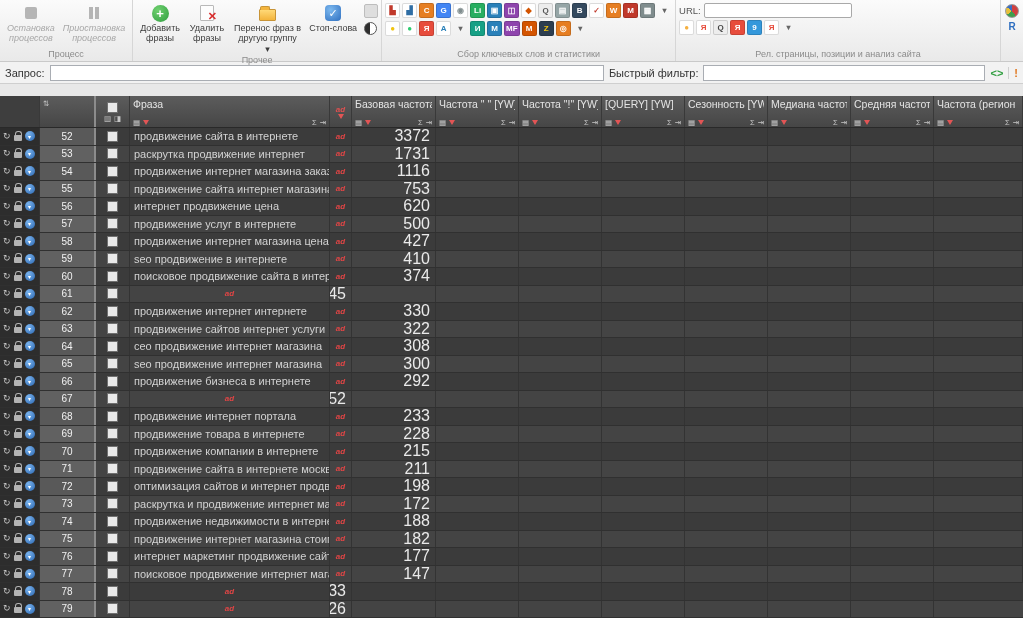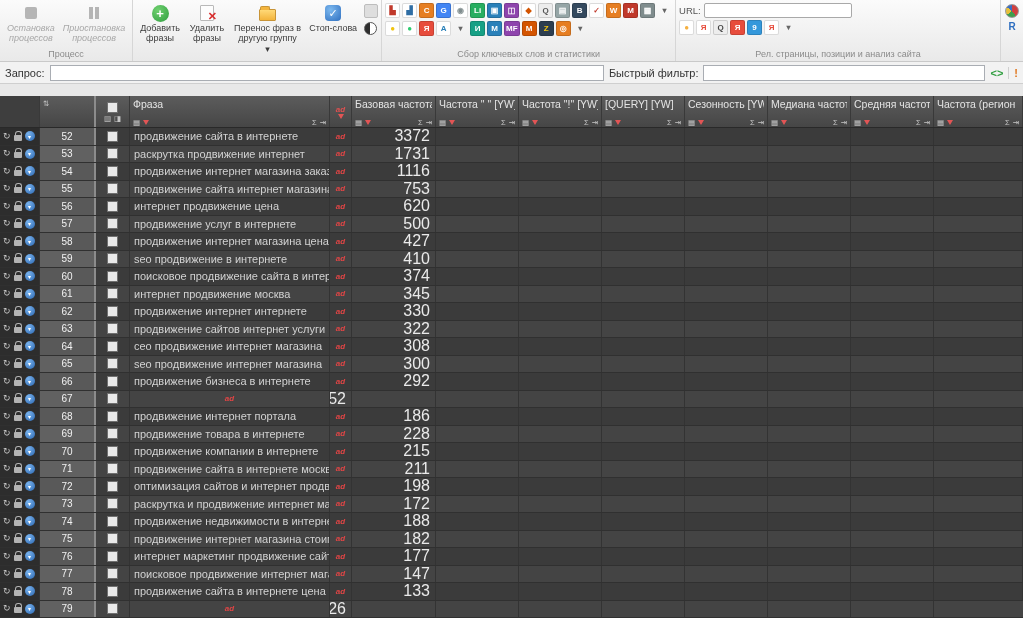--- a/index.html
+++ b/index.html
@@ -142,20 +142,21 @@
       </button>
       <button class="big-btn">
         <span class="bicon"><span class="ic-stopwords">✓</span></span>
         <span>Стоп-слова</span>
       </button>
       <div class="misc-side">
         <span class="ghost-box"></span>
         <span class="ic-contrast"></span>
       </div>
     </div>
+    <div class="rg-label">Прочее</div>
   </div>
 
   <div class="rgroup">
     <div class="rg-content col">
       <div class="icon-row" id="collect-row1">
           <span class="mini-icon" style="background: rgb(255, 255, 255); color: rgb(192, 57, 43);">▙</span>
           <span class="mini-icon" style="background: rgb(255, 255, 255); color: rgb(46, 109, 164);">▟</span>
           <span class="mini-icon" style="background: rgb(230, 126, 34); color: rgb(255, 255, 255);">C</span>
           <span class="mini-icon" style="background: rgb(66, 133, 244); color: rgb(255, 255, 255);">G</span>
           <span class="mini-icon" style="background: rgb(255, 255, 255); color: rgb(127, 140, 141);">◉</span>
@@ -545,21 +546,20 @@
   <div class="trow">
     <div class="cell gutter">
       <span class="g-refresh">↻</span>
       <span class="g-lock"></span>
       <span class="g-direct">▾</span>
     </div>
     <div class="cell num">61</div>
     <div class="cell check">
       <span class="cb"></span>
     </div>
-    <div class="cell phrase">интернет продвижение москва</div>
     <div class="cell ad">ad</div>
     <div class="cell numv">345</div>
     <div class="cell"></div>
     <div class="cell"></div>
     <div class="cell"></div>
     <div class="cell"></div>
     <div class="cell"></div>
     <div class="cell"></div>
     <div class="cell"></div>
   </div>
@@ -700,21 +700,21 @@
       <span class="g-refresh">↻</span>
       <span class="g-lock"></span>
       <span class="g-direct">▾</span>
     </div>
     <div class="cell num">68</div>
     <div class="cell check">
       <span class="cb"></span>
     </div>
     <div class="cell phrase">продвижение интернет портала</div>
     <div class="cell ad">ad</div>
-    <div class="cell numv">186</div>
+    <div class="cell numv">233</div>
     <div class="cell"></div>
     <div class="cell"></div>
     <div class="cell"></div>
     <div class="cell"></div>
     <div class="cell"></div>
     <div class="cell"></div>
     <div class="cell"></div>
   </div>
 
   <div class="trow">
@@ -918,21 +918,20 @@
   <div class="trow">
     <div class="cell gutter">
       <span class="g-refresh">↻</span>
       <span class="g-lock"></span>
       <span class="g-direct">▾</span>
     </div>
     <div class="cell num">78</div>
     <div class="cell check">
       <span class="cb"></span>
     </div>
-    <div class="cell phrase">продвижение сайта в интернете цена</div>
     <div class="cell ad">ad</div>
     <div class="cell numv">133</div>
     <div class="cell"></div>
     <div class="cell"></div>
     <div class="cell"></div>
     <div class="cell"></div>
     <div class="cell"></div>
     <div class="cell"></div>
     <div class="cell"></div>
   </div>

